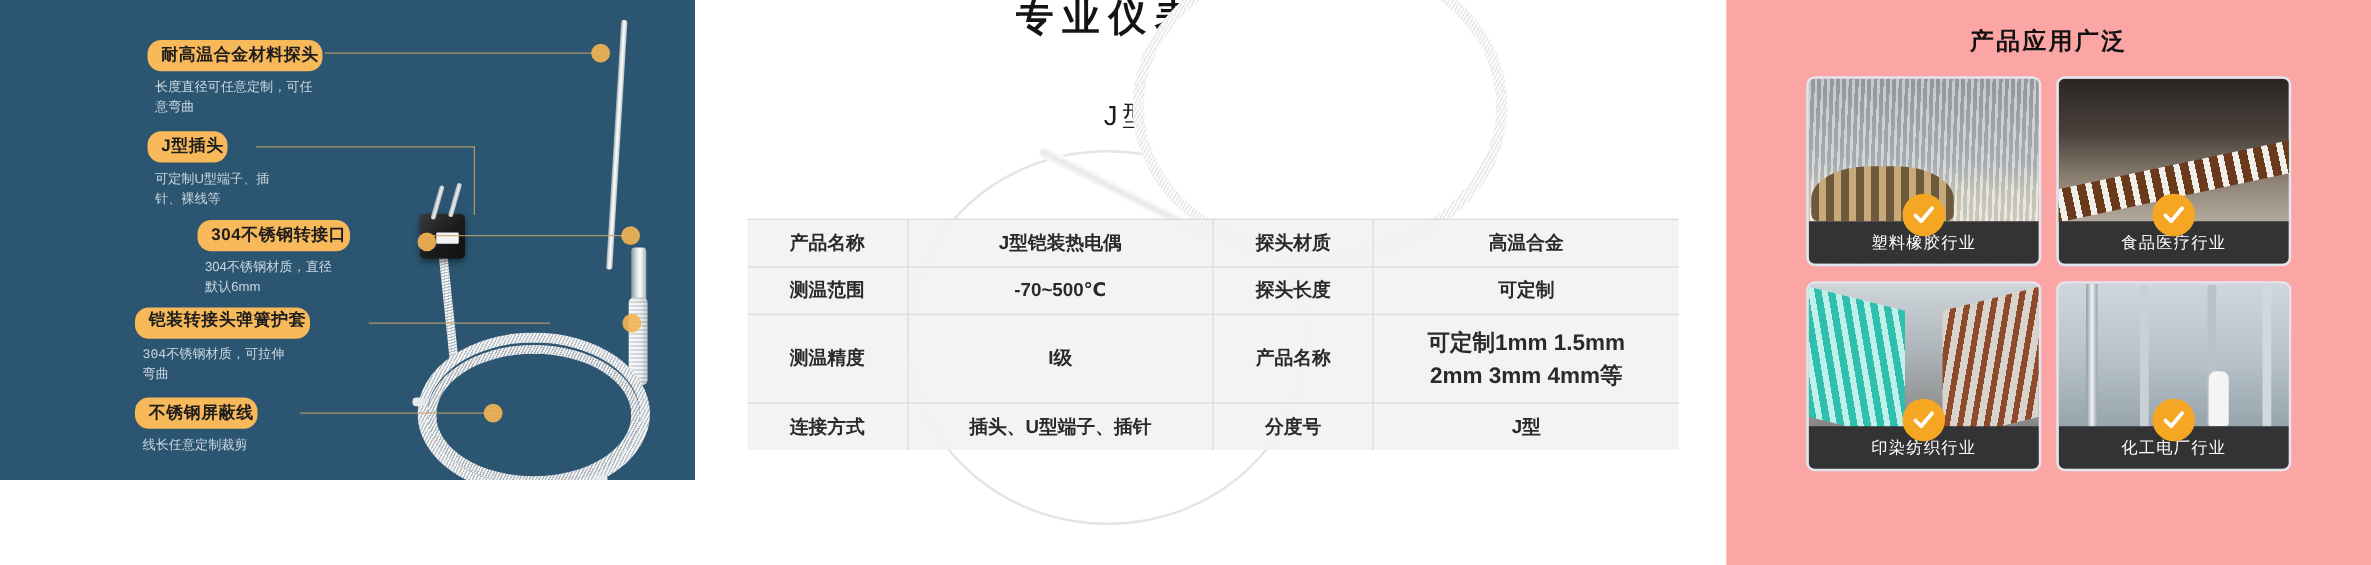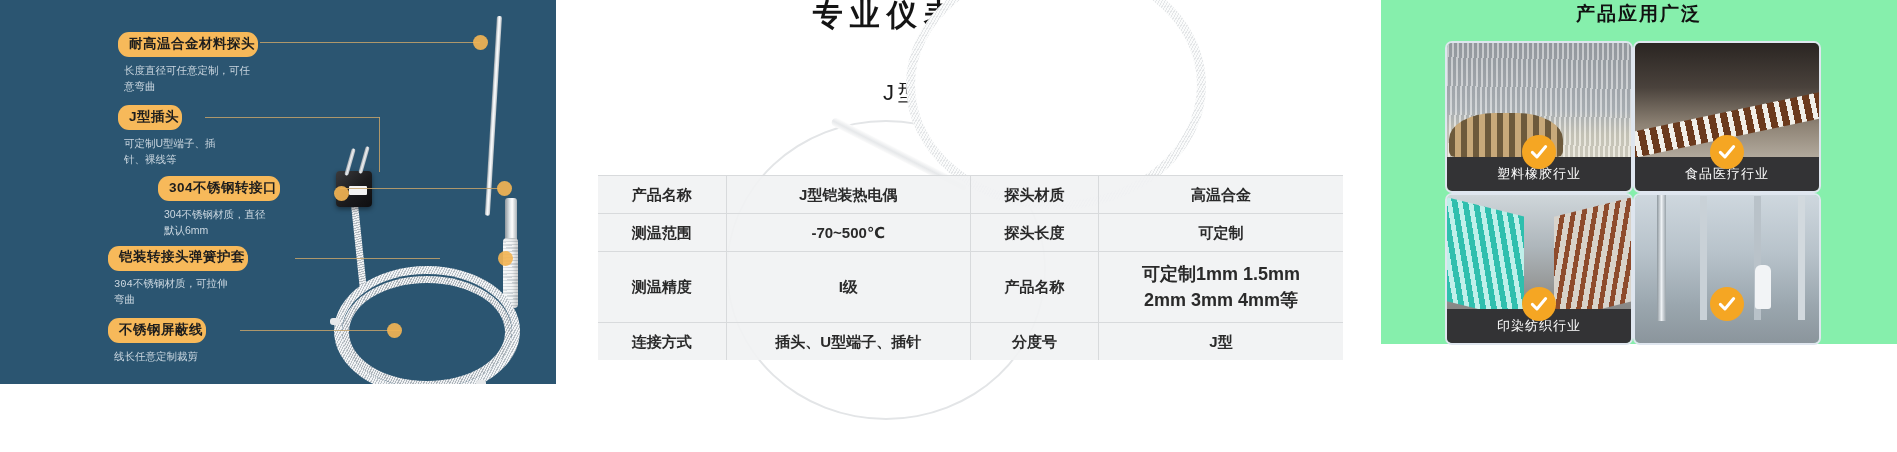--- a/index.html
+++ b/index.html
@@ -238,39 +238,40 @@
     width: 150px; height: 9px;
     background: linear-gradient(180deg,#fdfdfd,#e6e8ea,#fbfbfb);
     border-radius: 5px;
     transform: rotate(27deg);
     z-index: 1;
   }
 
   
   .panel-right {
     position: relative;
-    width: 516px; height: 344px;
+    width: 516px; height: 452px;
     flex: 0 0 516px;
-    background: #86efac;
-    padding-top: 0;
+    background: #fca5a5;
+    padding-top: 20px;
   }
   .right-title {
     text-align: center;
     font-size: 19px;
     font-weight: bold;
     color: #111;
     letter-spacing: 2px;
     line-height: 28px;
   }
   .grid {
     margin: 13px auto 0 auto;
     width: 388px;
     display: grid;
     grid-template-columns: 188px 188px;
     grid-template-rows: 152px 152px;
+    gap: 12px;
   }
   .card {
     position: relative;
     border-radius: 7px;
     overflow: hidden;
     border: 2px solid #dfe6ef;
   }
   .card .photo { position: absolute; inset: 0; }
   .card .caption {
     position: absolute;
@@ -489,18 +490,19 @@
         <div class="caption">印染纺织行业</div>
       </div>
 
       <div class="card">
         <div class="photo ph4"></div>
         <div class="check">
           <svg width="20" height="20" viewBox="0 0 24 24" aria-hidden="true">
             <path d="M4 12.5 L9.5 18 L20 5.5" fill="none" stroke="#ffffff" stroke-width="3.6" stroke-linecap="round" stroke-linejoin="round"></path>
           </svg>
         </div>
+        <div class="caption">化工电厂行业</div>
       </div>
 
     </div>
   </div>
 
 </div>
 
 </body></html>

